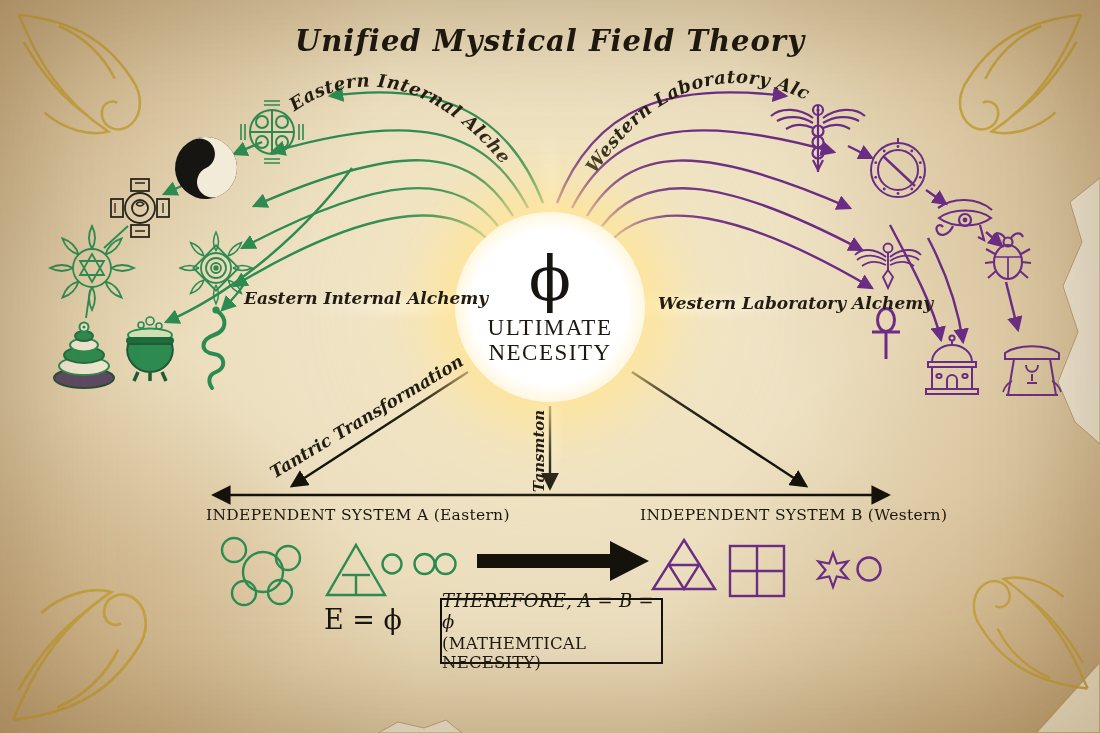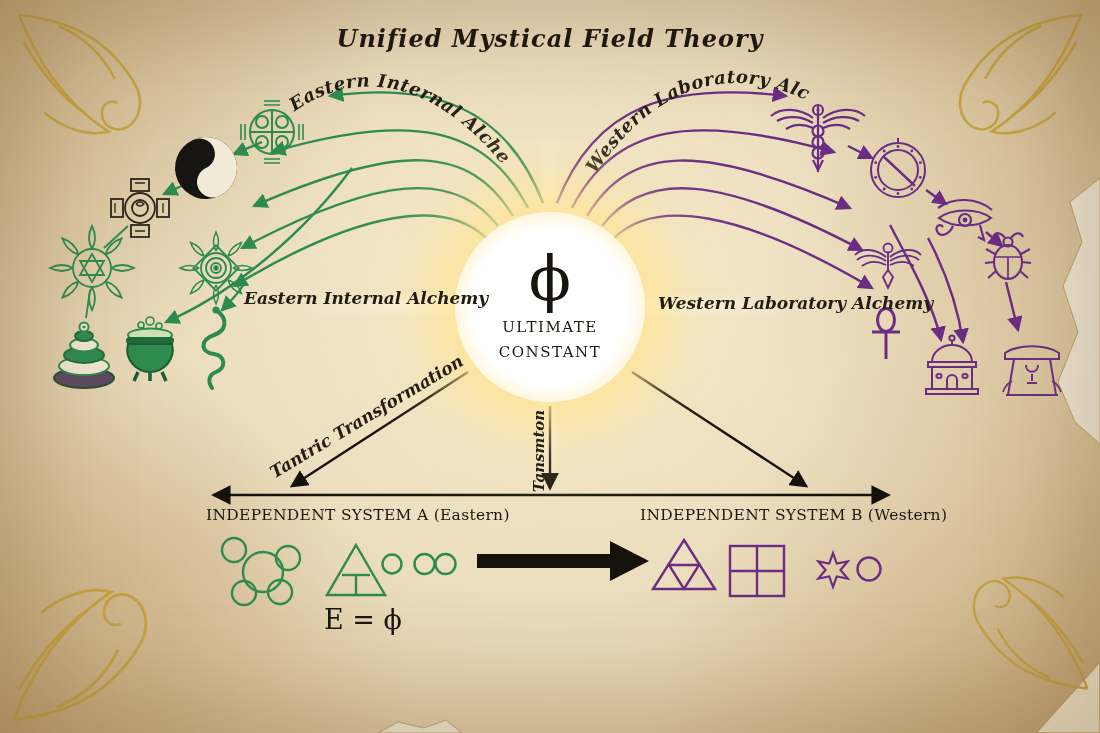--- a/index.html
+++ b/index.html
@@ -12,30 +12,30 @@
       radial-gradient(circle at 0% 100%, rgba(150,100,50,.32), rgba(150,100,50,0) 32%),
       radial-gradient(circle at 100% 100%, rgba(150,100,50,.34), rgba(150,100,50,0) 34%),
       radial-gradient(circle at 86% 42%, rgba(170,120,70,.12), rgba(170,120,70,0) 18%),
       radial-gradient(circle at 14% 78%, rgba(160,110,60,.10), rgba(160,110,60,0) 16%),
       radial-gradient(ellipse at 50% 42%, #f4ead0 0%, #ecdfbf 45%, #e2d0aa 74%, #d5bf94 100%);
   }
   .vignette{position:absolute;inset:0;pointer-events:none;
     box-shadow:inset 0 0 110px 26px rgba(110,75,35,.30);}
   .title{
     position:absolute;top:24px;left:0;width:100%;text-align:center;
-    font-size:24px;font-style:italic;font-weight:600;letter-spacing:1px;color:#15120d;
+    font-size:29px;font-style:italic;font-weight:600;letter-spacing:1px;color:#15120d;
   }
   .orb{
     position:absolute;left:455px;top:212px;width:190px;height:190px;border-radius:50%;
     background:radial-gradient(circle,#ffffff 0%,#ffffff 58%,#fff7e0 70%,#ffe7ab 80%,#f3c76e 88%,rgba(243,199,110,0) 97%);
     box-shadow:0 0 46px 22px rgba(255,228,150,.85), 0 0 100px 55px rgba(255,228,150,.35);
     display:flex;flex-direction:column;align-items:center;justify-content:center;text-align:center;
   }
   .orb-phi{font-size:62px;line-height:60px;color:#181510;margin-bottom:6px;font-family:"DejaVu Serif",serif;}
-  .orb-line{font-size:15px;letter-spacing:1.5px;line-height:25px;color:#1d1912;}
+  .orb-line{font-size:23px;letter-spacing:1.5px;line-height:25px;color:#1d1912;font-family:Liberation Serif, serif;}
   .ray-h{position:absolute;left:295px;top:298px;width:510px;height:16px;pointer-events:none;
     background:linear-gradient(90deg,rgba(255,250,235,0),rgba(255,252,242,.95) 42%,rgba(255,252,242,.95) 58%,rgba(255,250,235,0));
     filter:blur(4px);}
   .ray-v{position:absolute;left:542px;top:128px;width:16px;height:368px;pointer-events:none;
     background:linear-gradient(180deg,rgba(255,250,235,0),rgba(255,252,242,.9) 40%,rgba(255,252,242,.9) 60%,rgba(255,250,235,0));
     filter:blur(4px);}
   .hlabel{position:absolute;font-size:17px;font-style:italic;font-weight:600;color:#221c12;white-space:nowrap;}
   .east-h{left:244px;top:288px;width:210px;text-align:center;}
   .west-h{left:658px;top:293px;width:200px;text-align:center;}
   .tantric{left:256px;top:408px;width:216px;text-align:center;transform:rotate(-31deg);}
@@ -348,31 +348,35 @@
       <line x1="-27" x2="27"></line>
         <line y1="-25" y2="25"></line>
     </g>
     <path transform="translate(833,570)" d="M0,-17 L3.75,-6.5 L14.7,-8.5 L7.5,0 L14.7,8.5 L3.75,6.5 L0,17 L-3.75,6.5 L-14.7,8.5 L-7.5,0 L-14.7,-8.5 L-3.75,-6.5 Z" fill="none" stroke="#6b2d84" stroke-width="2.2"></path>
     <circle cx="869" cy="569" r="11.5" fill="none" stroke="#6b2d84" stroke-width="2.4"></circle>
   </svg>
 
   <div class="orb">
     <div class="orb-phi">ϕ</div>
     <div class="orb-line">ULTIMATE</div>
-    <div class="orb-line">CONSTANT</div>
+    <div class="orb-line">NECESITY</div>
   </div>
 
   <div class="title">Unified Mystical Field Theory</div>
 
   <div class="hlabel east-h">Eastern Internal Alchemy</div>
   <div class="hlabel west-h">Western Laboratory Alchemy</div>
 
   <div class="hlabel tantric">Tantric Transformation</div>
   <div class="hlabel transmute">Tansmton</div>
 
   <div class="syslabel sysA">INDEPENDENT SYSTEM A (Eastern)</div>
   <div class="syslabel sysB">INDEPENDENT SYSTEM B (Western)</div>
 
   <div class="eq eqE">E = ϕ</div>
 
+  <div class="conclusion">
+    <div class="conc1">THEREFORE, A = B = ϕ</div>
+    <div class="conc2">(MATHEMTICAL NECESITY)</div>
+  </div>
 
   <div class="vignette"></div>
 </div>
 
 </body></html>

